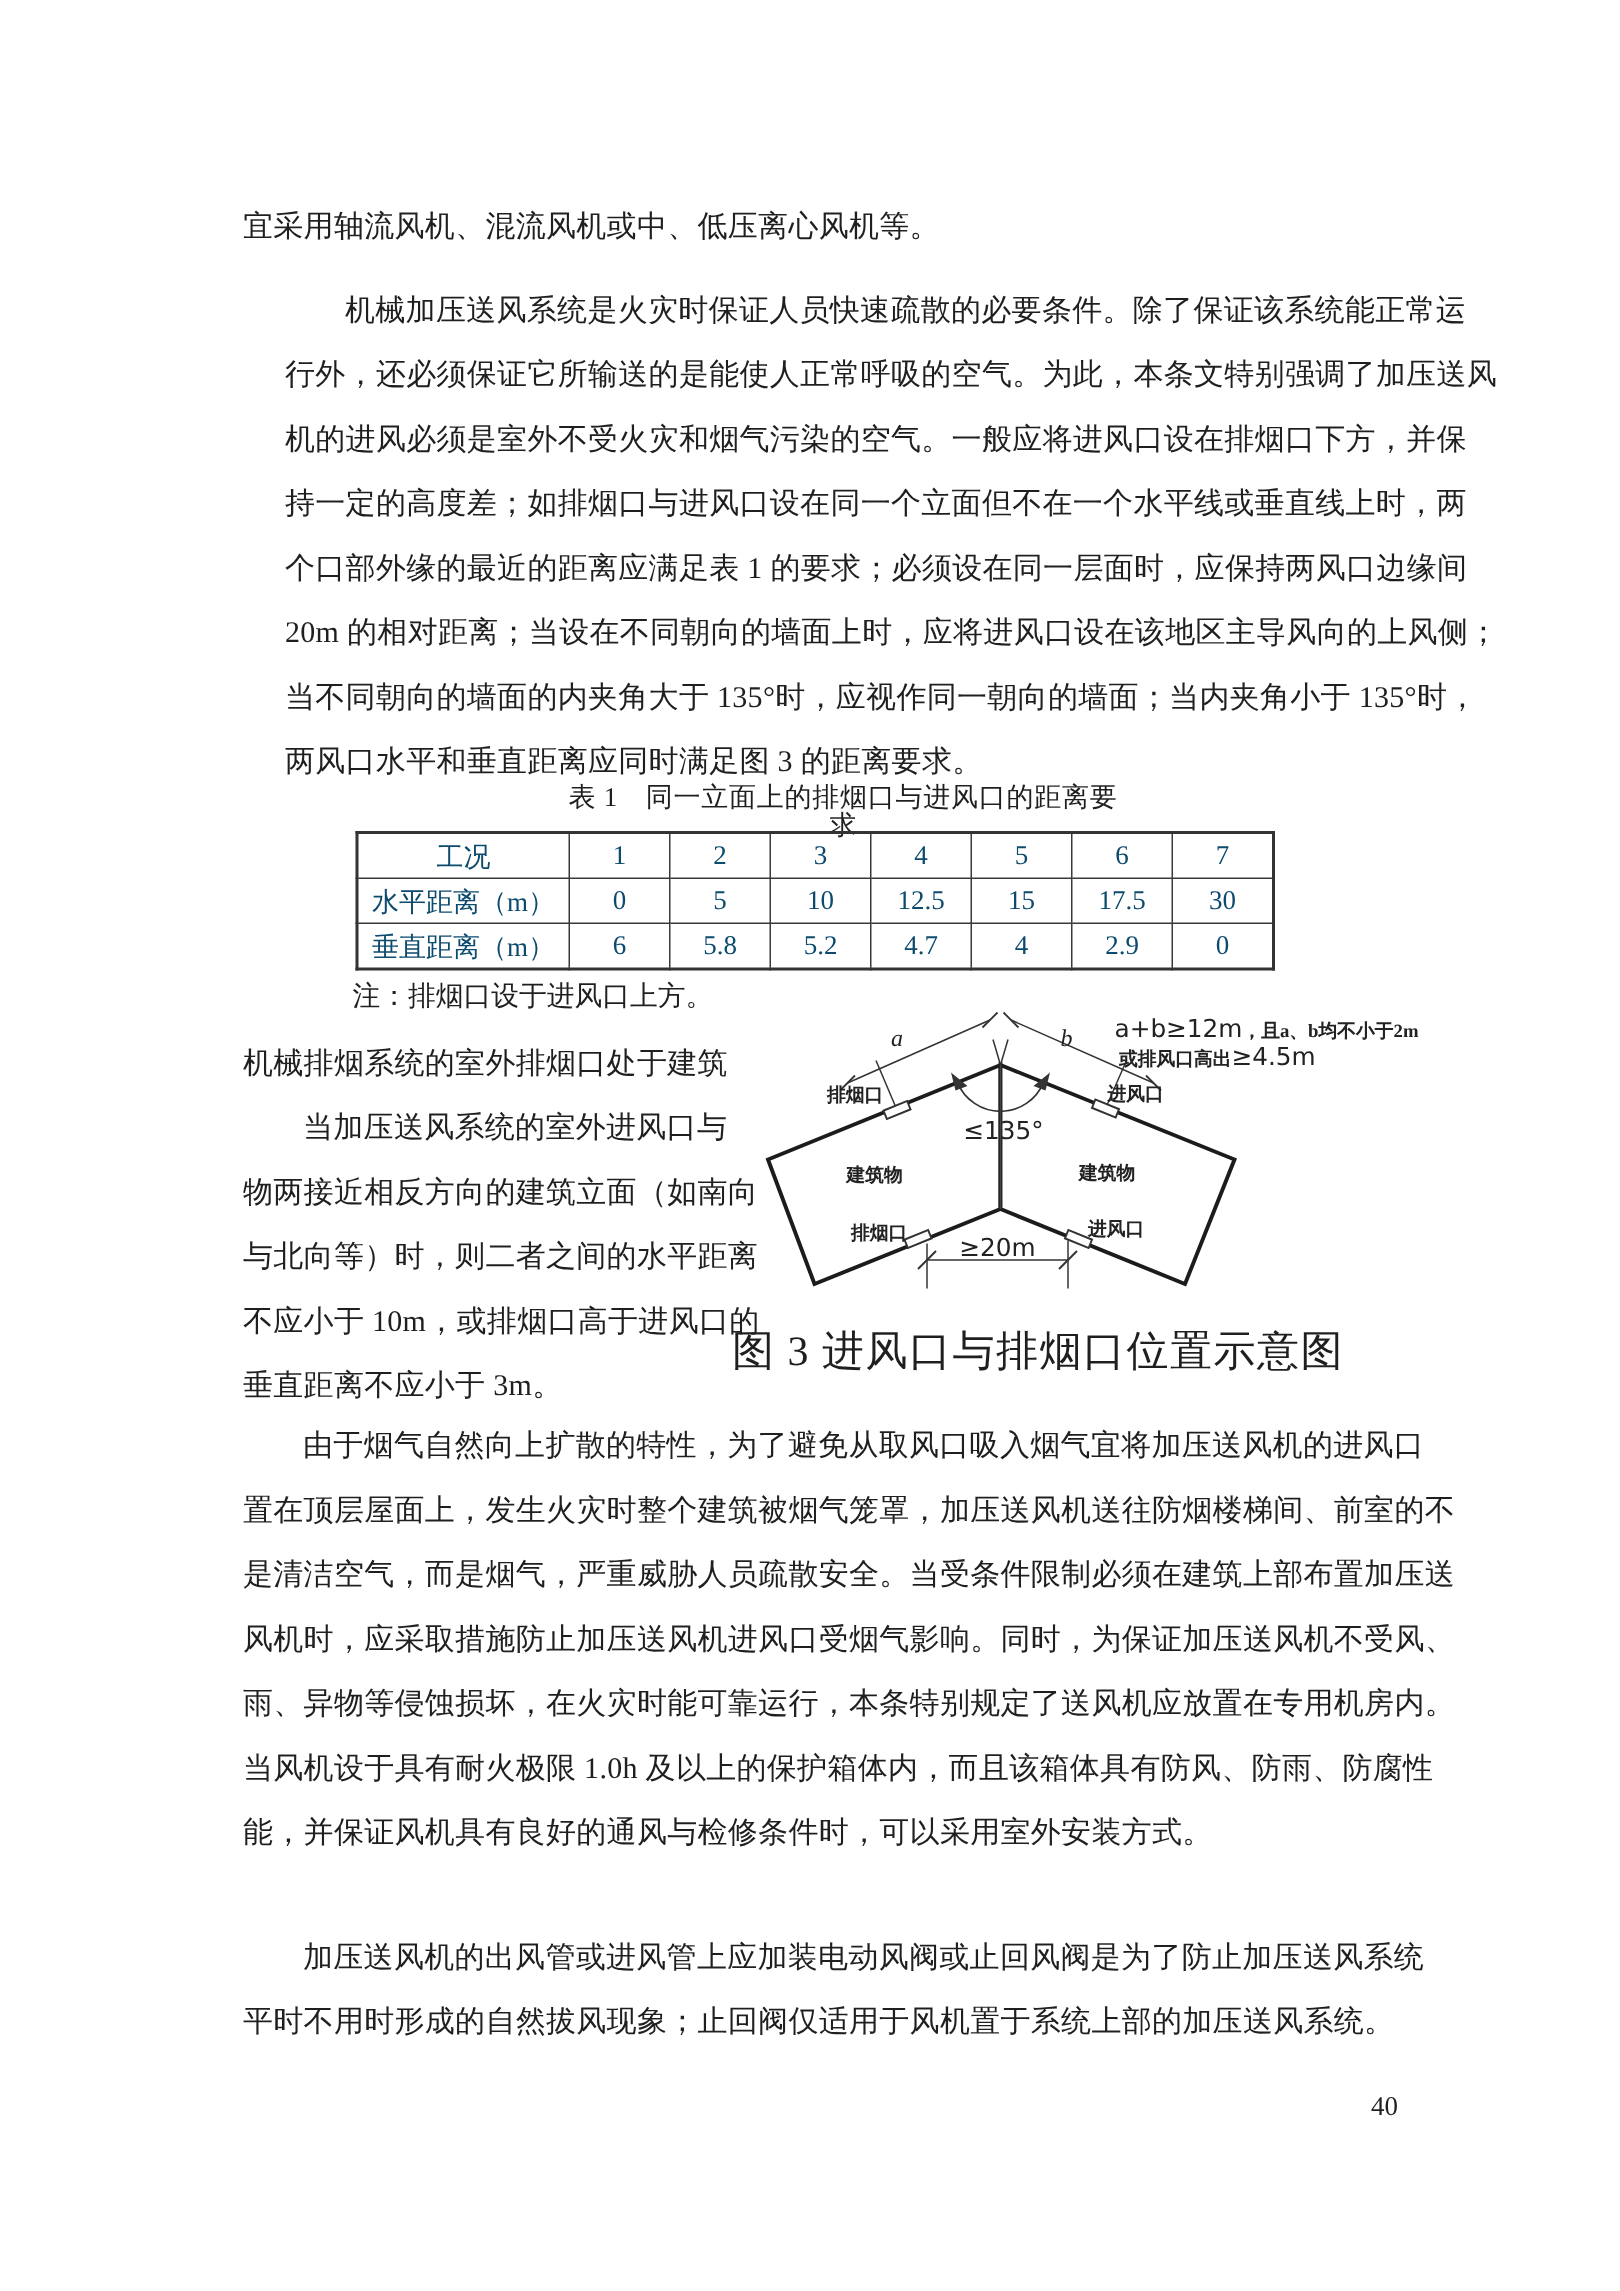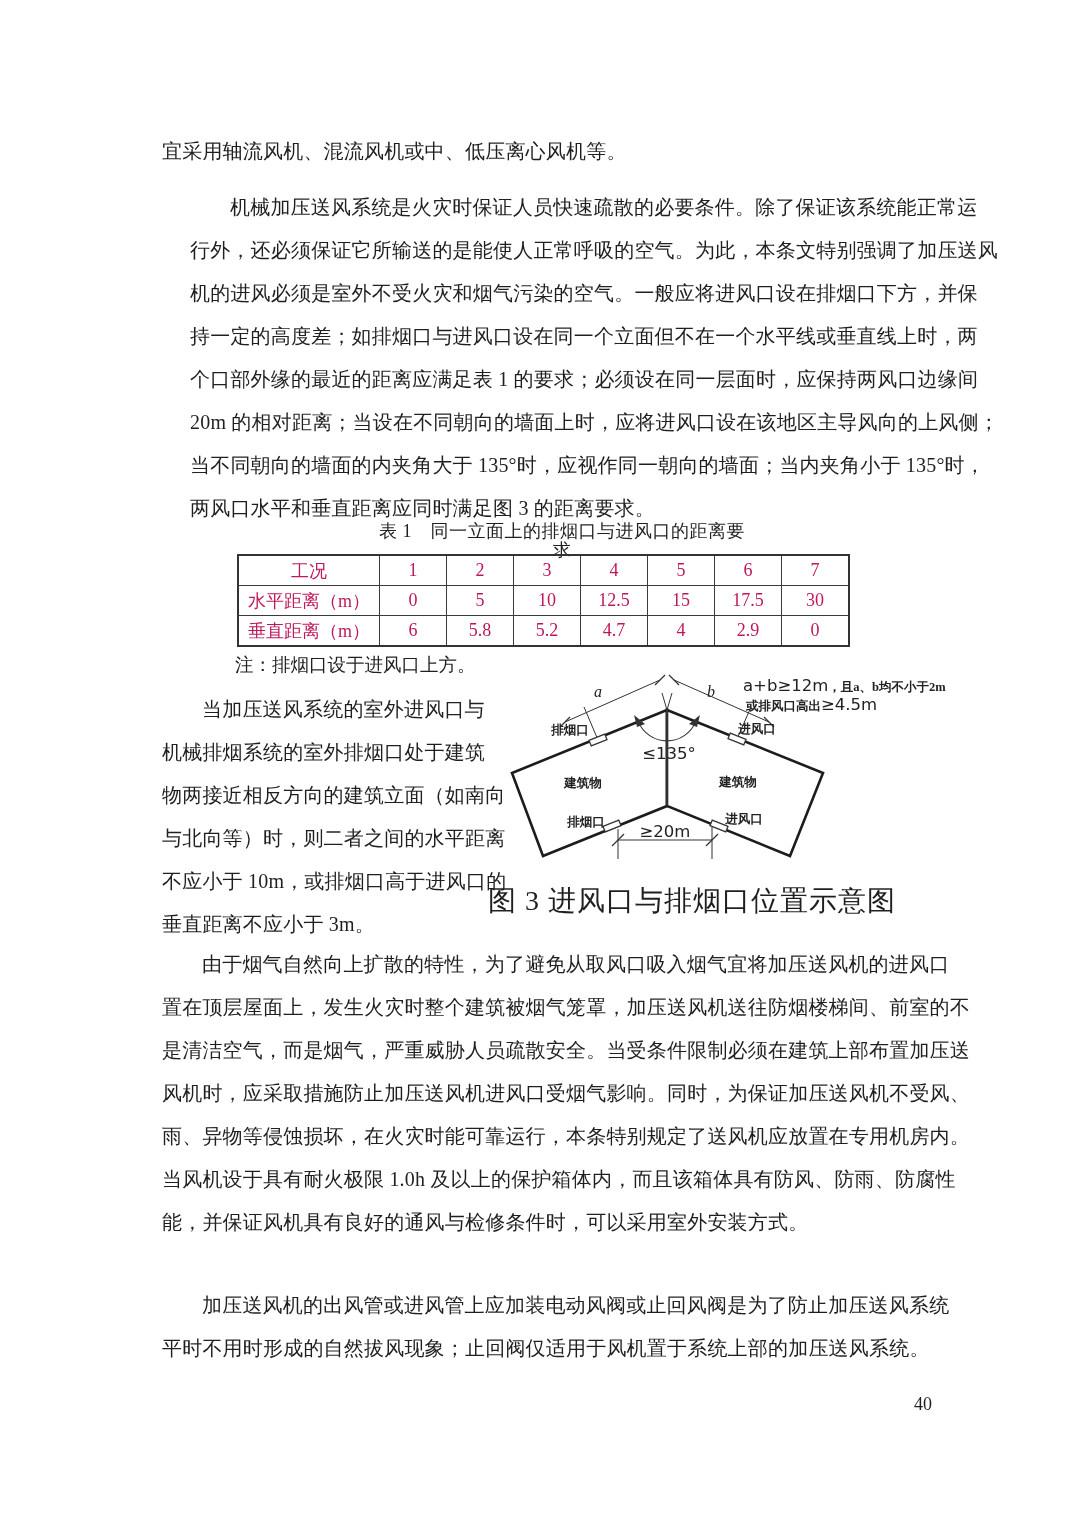--- a/index.html
+++ b/index.html
@@ -8,21 +8,21 @@
     margin:0 auto;overflow:hidden;
     font-family:"Liberation Serif","DejaVu Serif",serif;
     color:#1f1f1f;
   }
   .para{position:absolute;font-size:20px;line-height:43px;letter-spacing:0.2px;white-space:nowrap;}
   .para .tline{height:43px;}
   .para .tline.ind{text-indent:2em;}
   .tbl-title{position:absolute;left:372px;top:522px;width:380px;text-align:center;
     font-size:18px;line-height:19px;letter-spacing:0.5px;}
   table.dist{position:absolute;left:237px;top:554px;border-collapse:collapse;
-    font-size:18px;text-align:center;color:#be185d;}
+    font-size:18px;text-align:center;color:#0c4a6e;}
   table.dist td{border:1.5px solid #3a3a3a;height:29px;padding:0;}
   table.dist td.lbl{width:140px;}
   table.dist td.num{width:66px;}
   table.dist{border:2px solid #333;}
   .note{position:absolute;left:235px;top:652px;font-size:18.5px;line-height:26px;}
   .figwrap{position:absolute;left:505px;top:663px;width:460px;height:216px;}
   .fig-caption{position:absolute;left:488px;top:882px;width:445px;text-align:left;
     font-size:28px;letter-spacing:1px;}
   .pageno{position:absolute;left:872px;top:1394px;width:60px;text-align:right;font-size:18px;}
   svg text{fill:#222;}
@@ -85,22 +85,22 @@
       <td class="num">4</td>
       <td class="num">2.9</td>
       <td class="num">0</td>
     </tr>
   </tbody>
     </table>
 
   <div class="note">注：排烟口设于进风口上方。</div>
 
   <div class="para" style="left:162px;top:688px;width:355px;">
+      <div class="tline">机械排烟系统的室外排烟口处于建筑</div>
       <div class="tline ind">当加压送风系统的室外进风口与</div>
-      <div class="tline">机械排烟系统的室外排烟口处于建筑</div>
       <div class="tline">物两接近相反方向的建筑立面（如南向</div>
       <div class="tline">与北向等）时，则二者之间的水平距离</div>
       <div class="tline">不应小于 10m，或排烟口高于进风口的</div>
       <div class="tline">垂直距离不应小于 3m。</div>
     </div>
 
   <div class="figwrap">
     <svg width="460" height="216" viewBox="0 0 460 216">
 
       <polygon points="162,47 7,110 38,193 162,143" fill="#ffffff" stroke="#1c1c1c" stroke-width="2.6"></polygon>

